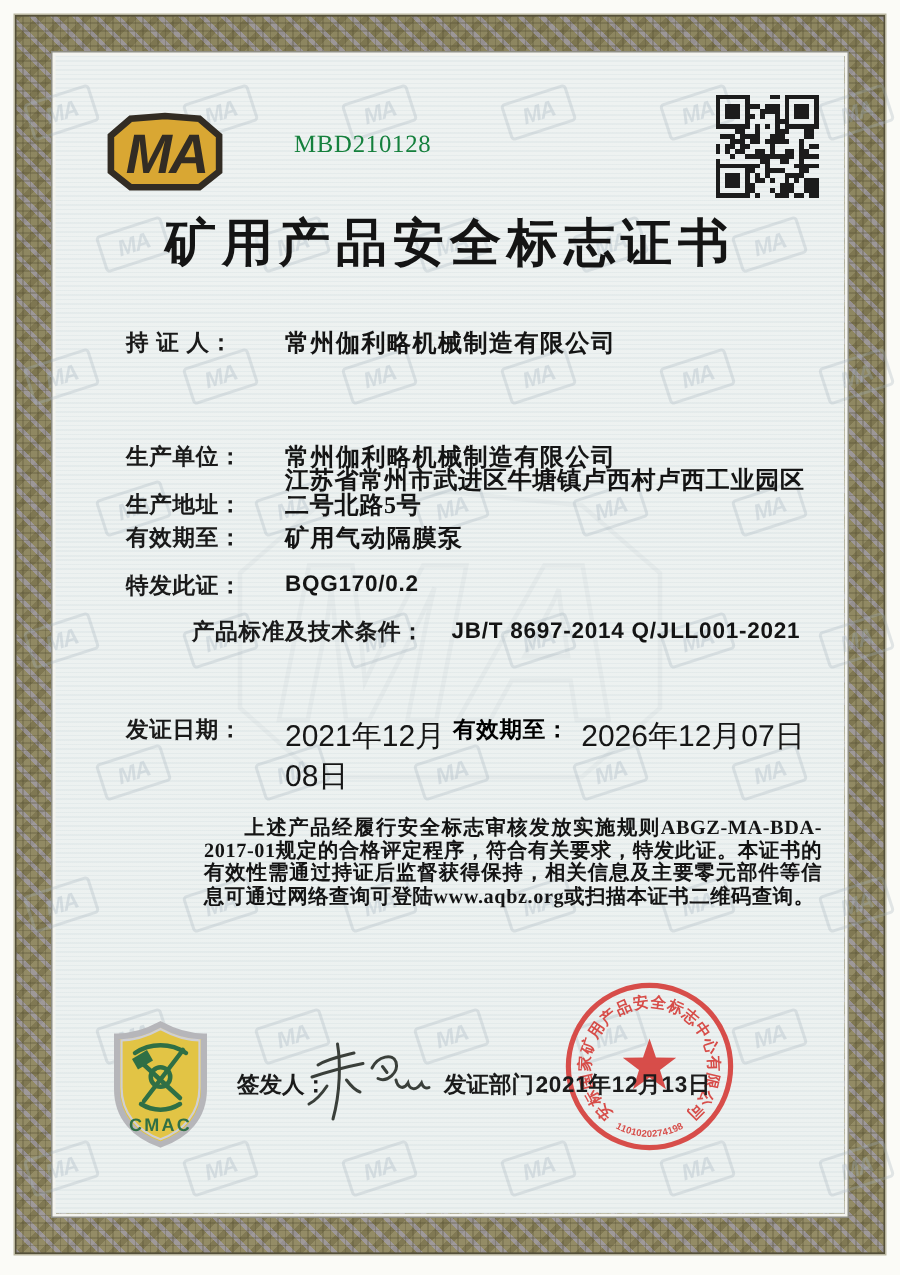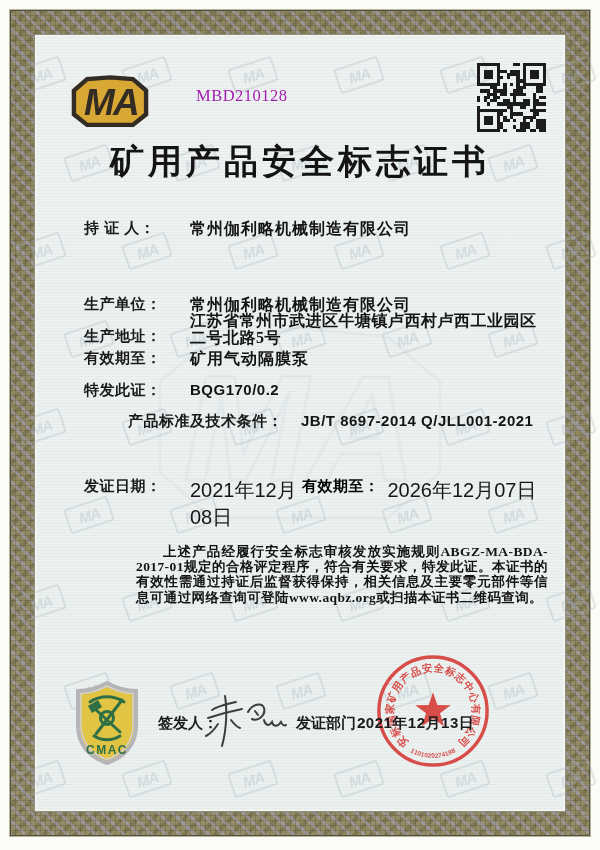--- a/index.html
+++ b/index.html
@@ -34,21 +34,21 @@
     color:rgba(165,180,190,.33); font:italic bold 15px "Liberation Sans", sans-serif; letter-spacing:-1px;
   }
   .big-wm { position:absolute; left:130px; top:320px; z-index:1; opacity:.08; pointer-events:none; }
 
   .content { z-index:2; }
 
   
   .ma-logo { position:absolute; left:66px; top:74px; }
   .certno { position:absolute; left:188px; top:86px; display:flex; align-items:baseline; }
   .certno .lbl { font-weight:bold; font-size:14.5px; color:#1c1c1c; letter-spacing:1px; }
-  .certno .val { font-family:"Liberation Serif", serif; font-size:16.5px; color:#a21caf; margin-left:8px; letter-spacing:.5px; }
+  .certno .val { font-family:"Liberation Serif", serif; font-size:16.5px; color:#15803d; margin-left:8px; letter-spacing:.5px; }
   .qr { position:absolute; left:477px; top:63px; }
 
   .title { position:absolute; left:0; right:0; top:139px; text-align:center;
     font-family:"Liberation Serif", serif; font-weight:bold; font-size:34px; color:#141414; letter-spacing:4px; }
 
   
   .row { position:absolute; left:84px; width:466px; display:flex; align-items:flex-start; }
   .row .lbl { flex:0 0 106px; font-weight:bold; font-size:15px; color:#1a1a1a; letter-spacing:.5px; white-space:nowrap; }
   .row .val { font-family:"Liberation Serif", serif; font-weight:600; font-size:16px; color:#141414; letter-spacing:1px; }
   .row .val.sansv { font-family:"Liberation Sans", sans-serif; font-size:15px; letter-spacing:.5px; }

